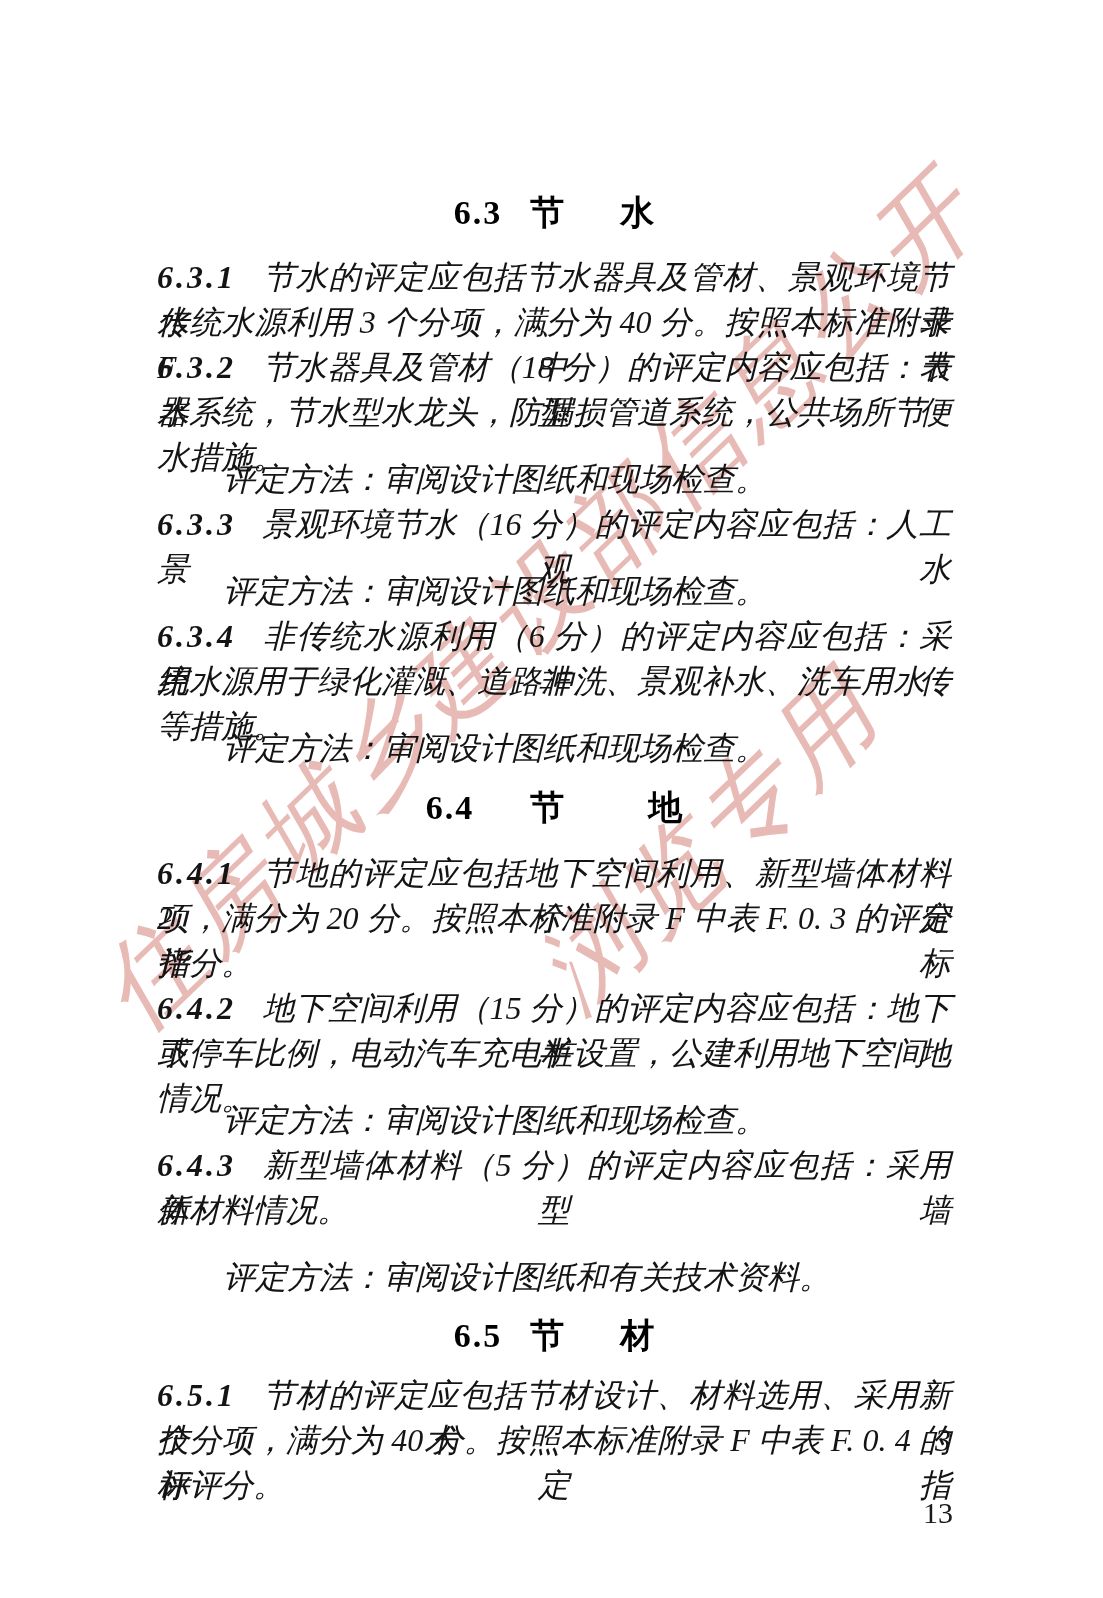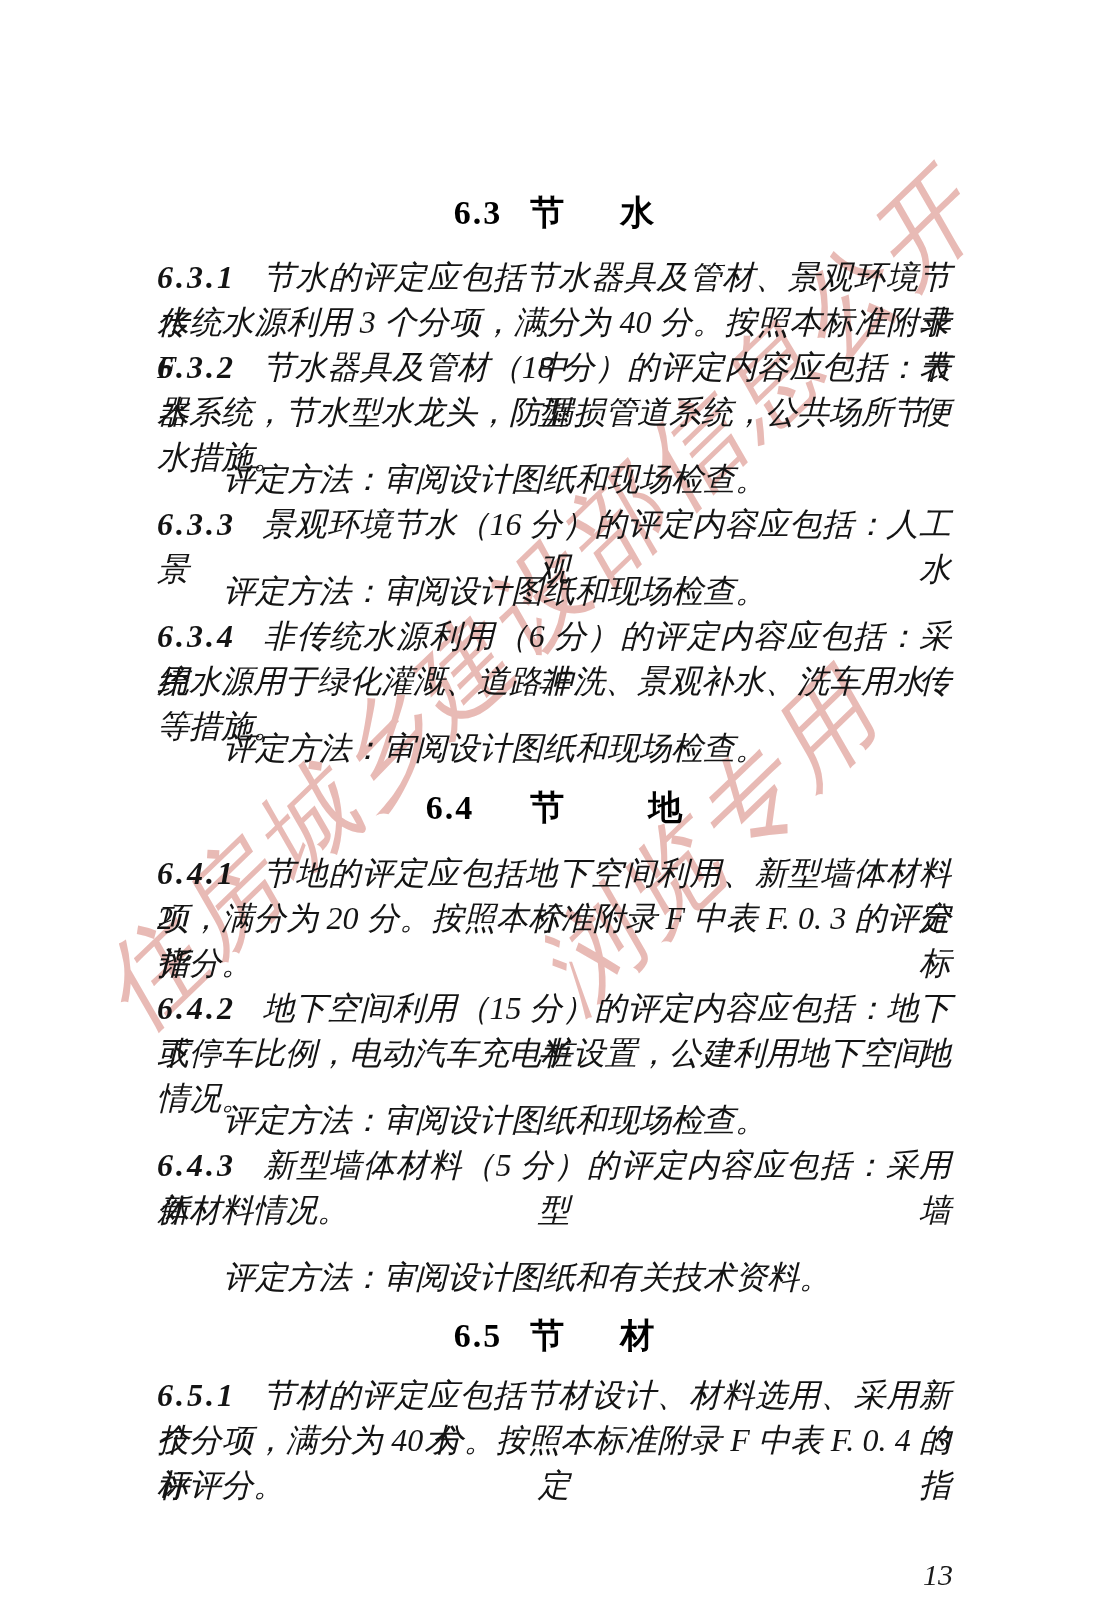--- a/index.html
+++ b/index.html
@@ -59,24 +59,23 @@
   .indent{padding-left:66px;margin-top:22px;}
   .pnum{
     font-weight:bold;
     letter-spacing:3px;
     margin-right:26px;
   }
   
   #page-num{
     position:absolute;
     z-index:2;
-    top:1558px;
+    top:1496px;
     right:150px;
     font-size:30px;
-    font-style:italic;
     color:#1a1a1a;
   }
 </style>
 </head>
 <body>
 
 <div id="page">
   <div class="watermark" id="wm1" style="color: rgba(213, 130, 120, 0.55);">住房城乡建设部信息公开</div>
   <div class="watermark" id="wm2" style="color: rgba(213, 130, 120, 0.55);">浏览专用</div>
 

